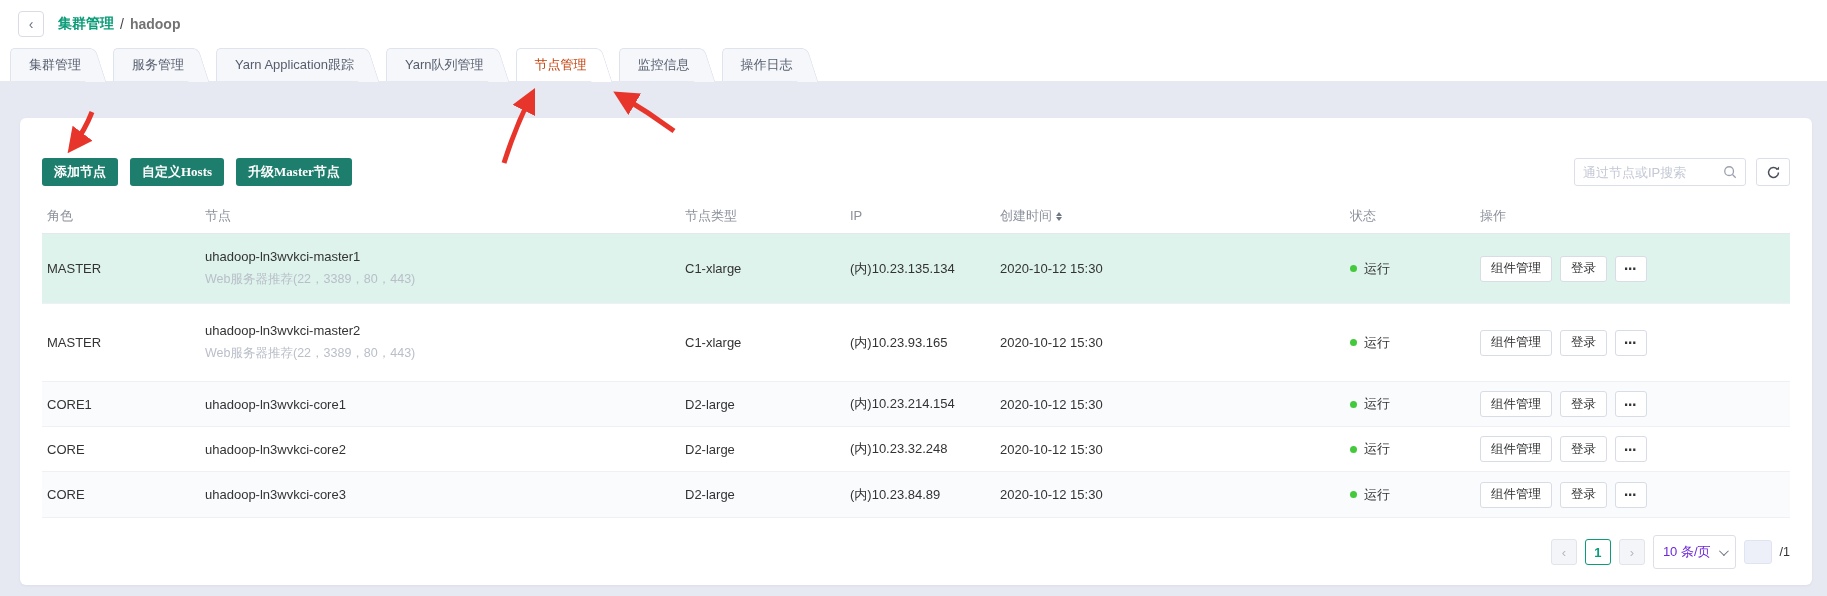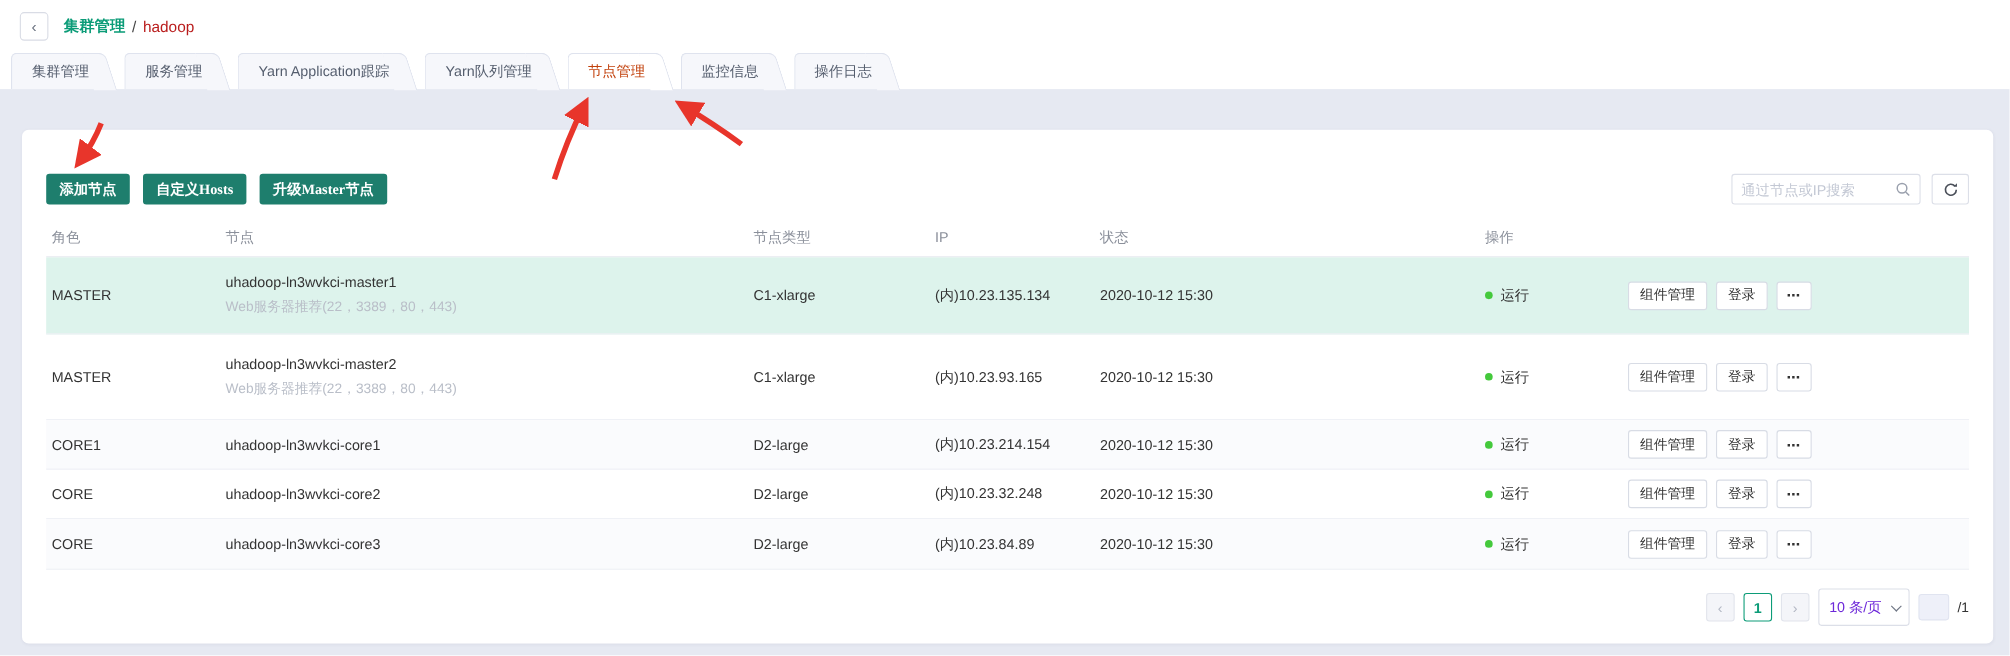--- a/index.html
+++ b/index.html
@@ -6,21 +6,21 @@
   html,body { width:1827px; height:596px; overflow:hidden; }
   body { font-family:"Liberation Sans","DejaVu Sans",sans-serif; font-size:13px; color:#333; background:#fff; position:relative; }
 
   
   .topbar { height:48px; background:#fff; display:flex; align-items:center; padding-left:18px; }
   .back-btn { width:26px; height:26px; border:1px solid #d9dce5; border-radius:4px; background:#fff;
               display:flex; align-items:center; justify-content:center; color:#6b7280; font-size:14px; cursor:pointer; }
   .crumbs { margin-left:14px; display:flex; align-items:center; gap:6px; font-size:14px; }
   .crumb-parent { color:#0c9c78; font-weight:700; cursor:pointer; }
   .crumb-sep { color:#444; }
-  .crumb-current { color:#b91c1c; font-weight:400; }
+  .crumb-current { color:#737373; font-weight:700; }
 
   
   .tabbar { height:33px; background:#fff; display:flex; align-items:flex-end; padding-left:10px; }
   .tab { position:relative; height:33px; line-height:32px; padding:0 10px 0 18px; margin-right:22px;
          background:#f6f7fb; border:1px solid #dfe3ee; border-right:none; border-bottom:none;
          border-radius:5px 0 0 0; color:#555e6e; font-size:13px; cursor:pointer; white-space:nowrap; }
   .tab::after { content:""; position:absolute; top:-1px; right:-10px; width:20px; height:33px;
          background:inherit; border:1px solid #dfe3ee; border-left:none; border-bottom:none;
          border-radius:0 6px 0 0; transform:skewX(18deg); }
   .tab.active { background:#fff; color:#c2410c; font-weight:400; }
@@ -135,20 +135,26 @@
         </button>
       </div>
     </div>
 
     <div class="table">
       <div class="thead">
         <div class="cell">角色</div>
         <div class="cell">节点</div>
         <div class="cell">节点类型</div>
         <div class="cell">IP</div>
+        <div class="cell">
+          <span>创建时间</span><span class="sort-icon">
+              <i class="sort-up"></i>
+              <i class="sort-down"></i>
+            </span>
+        </div>
         <div class="cell">状态</div>
         <div class="cell">操作</div>
       </div>
       <div id="tbody">
   <div class="trow r0 hl">
     <div class="cell role-text">MASTER</div>
     <div class="cell">
       <div class="node-name">uhadoop-ln3wvkci-master1</div>
       <div class="node-note">Web服务器推荐(22，3389，80，443)</div>
     </div>

